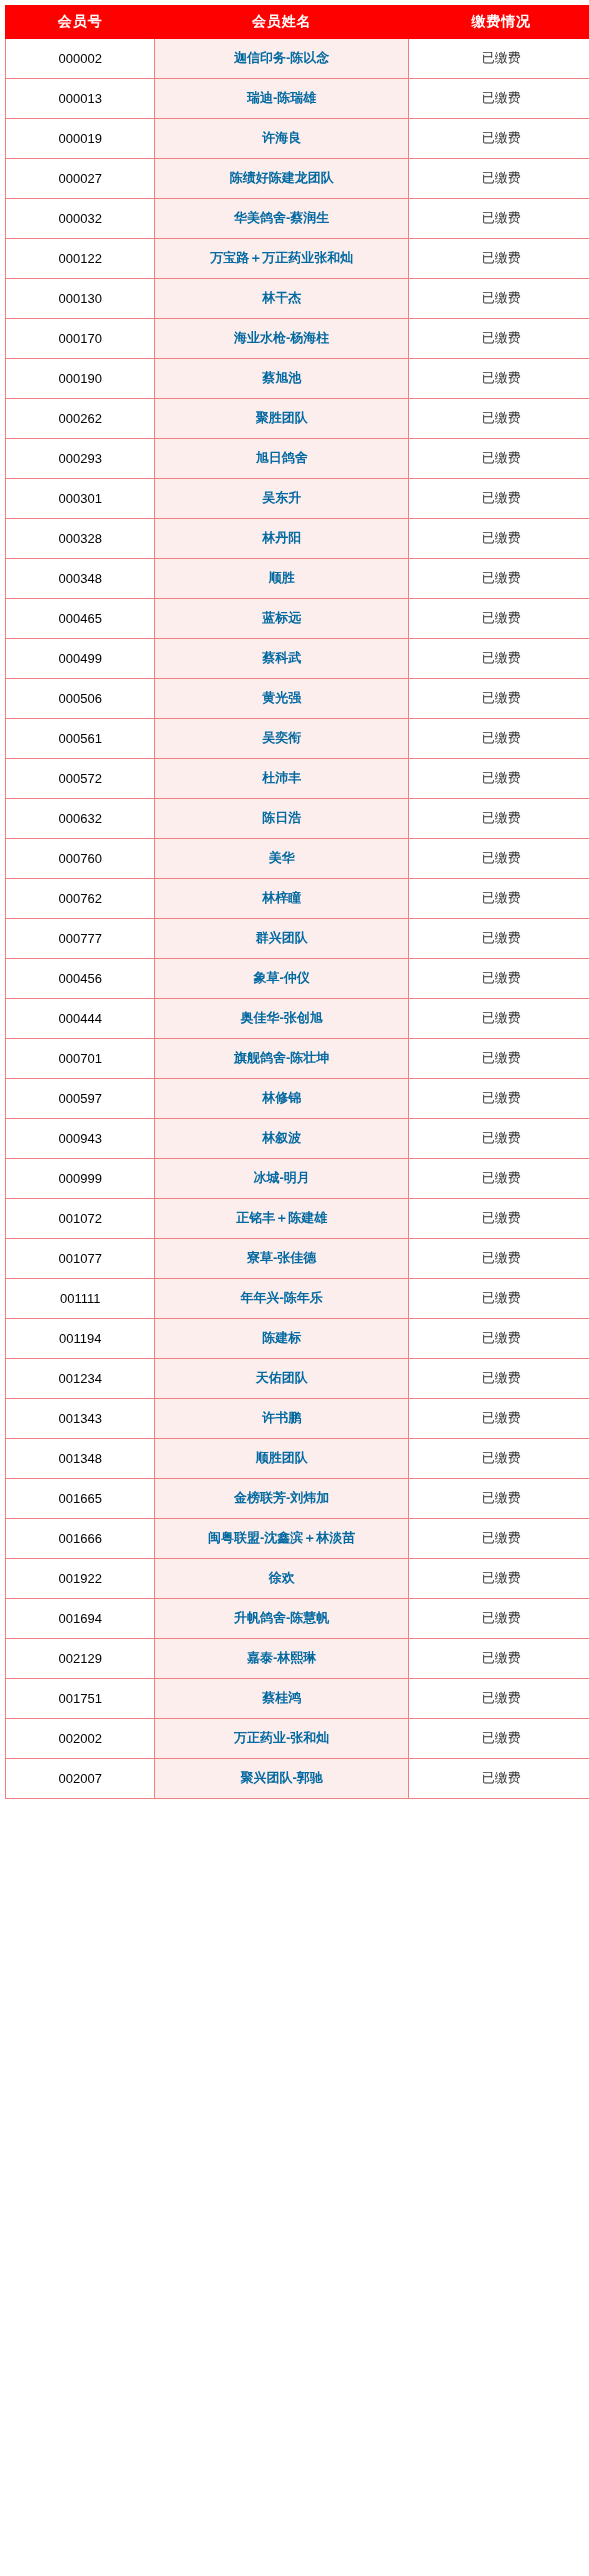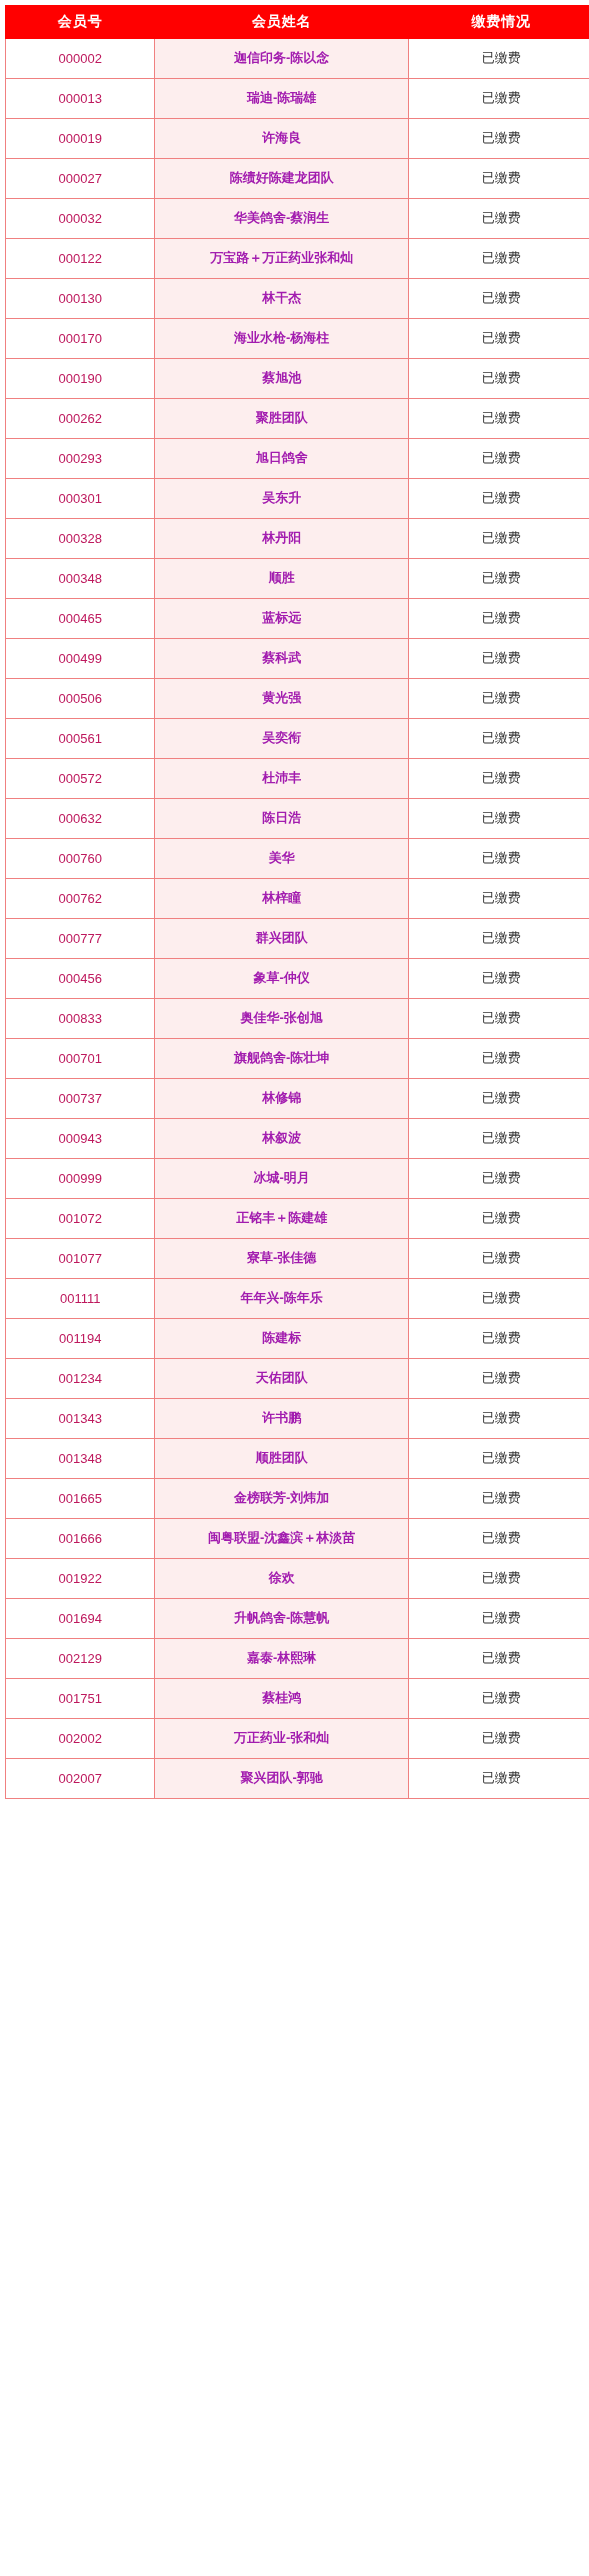--- a/index.html
+++ b/index.html
@@ -36,27 +36,27 @@
     height: 29.5px;
     letter-spacing: 0.9px;
     border: 0.9px solid #ff0000;
   }
   table.member-table tbody td {
     height: 37px;
     font-size: 13px;
   }
   td.col-id {
     width: 146px;
-    color: #be185d;
+    color: #000000;
     font-weight: normal;
     background: #ffffff;
   }
   td.col-name {
     width: 251px;
-    color: #a21caf;
+    color: #0369a1;
     font-weight: bold;
     background: #fdeeee;
   }
   td.col-status {
     width: 182px;
     color: #333333;
     background: #ffffff;
   }
   th.h-id { width: 146px; }
   th.h-name { width: 251px; margin-top: 48px; }
@@ -189,31 +189,31 @@
           <td class="col-id">000777</td>
           <td class="col-name">群兴团队</td>
           <td class="col-status">已缴费</td>
         </tr>
         <tr>
           <td class="col-id">000456</td>
           <td class="col-name">象草-仲仪</td>
           <td class="col-status">已缴费</td>
         </tr>
         <tr>
-          <td class="col-id">000833</td>
+          <td class="col-id">000444</td>
           <td class="col-name">奥佳华-张创旭</td>
           <td class="col-status">已缴费</td>
         </tr>
         <tr>
           <td class="col-id">000701</td>
           <td class="col-name">旗舰鸽舍-陈壮坤</td>
           <td class="col-status">已缴费</td>
         </tr>
         <tr>
-          <td class="col-id">000737</td>
+          <td class="col-id">000597</td>
           <td class="col-name">林修锦</td>
           <td class="col-status">已缴费</td>
         </tr>
         <tr>
           <td class="col-id">000943</td>
           <td class="col-name">林叙波</td>
           <td class="col-status">已缴费</td>
         </tr>
         <tr>
           <td class="col-id">000999</td>

